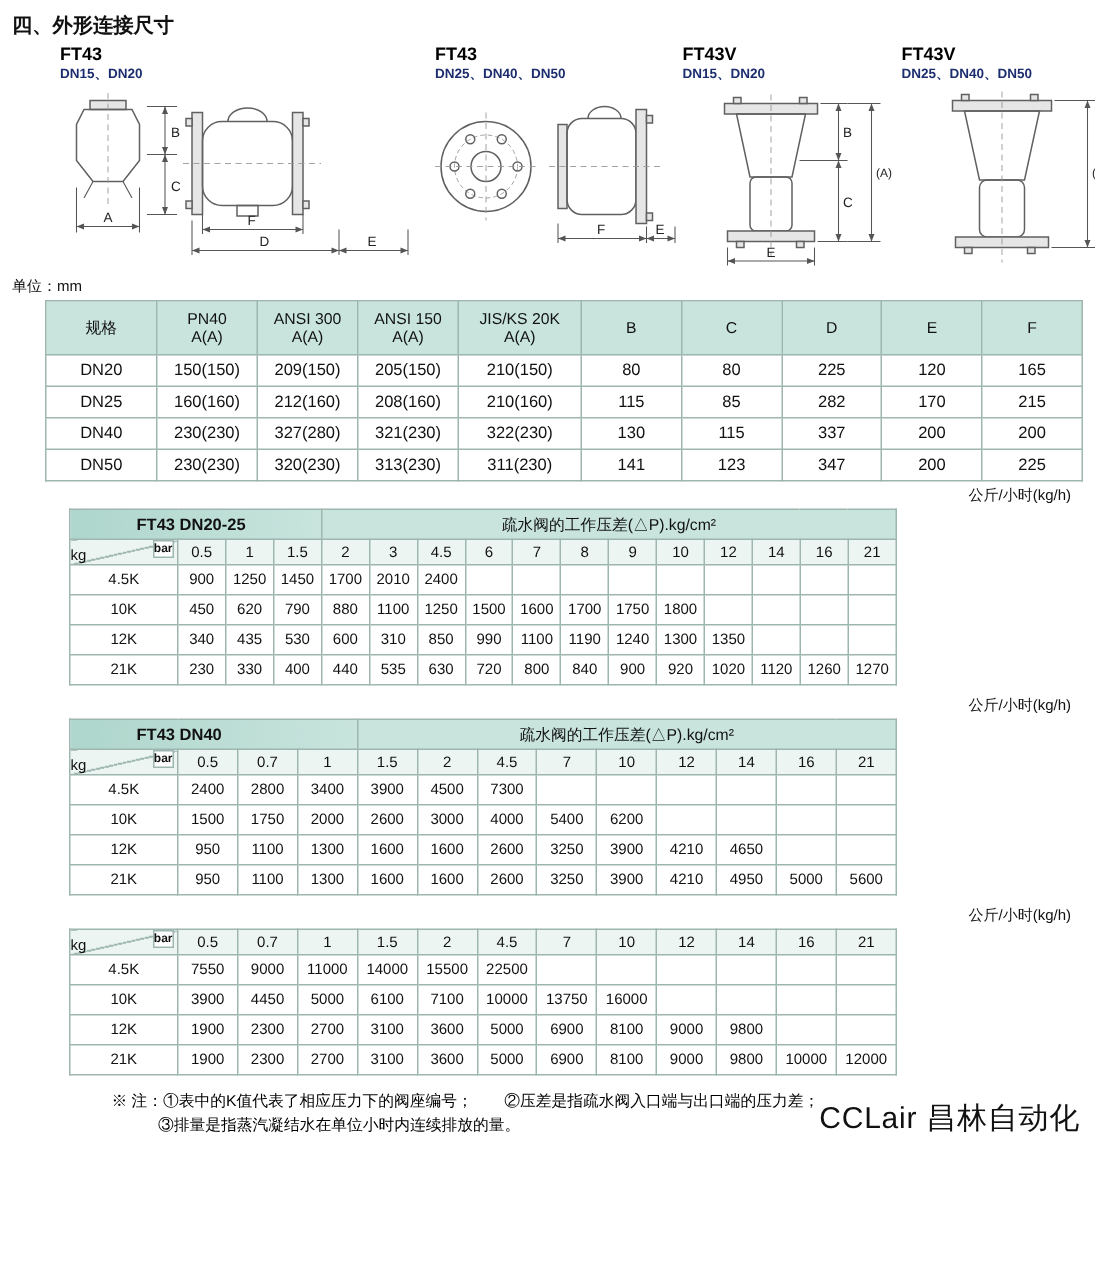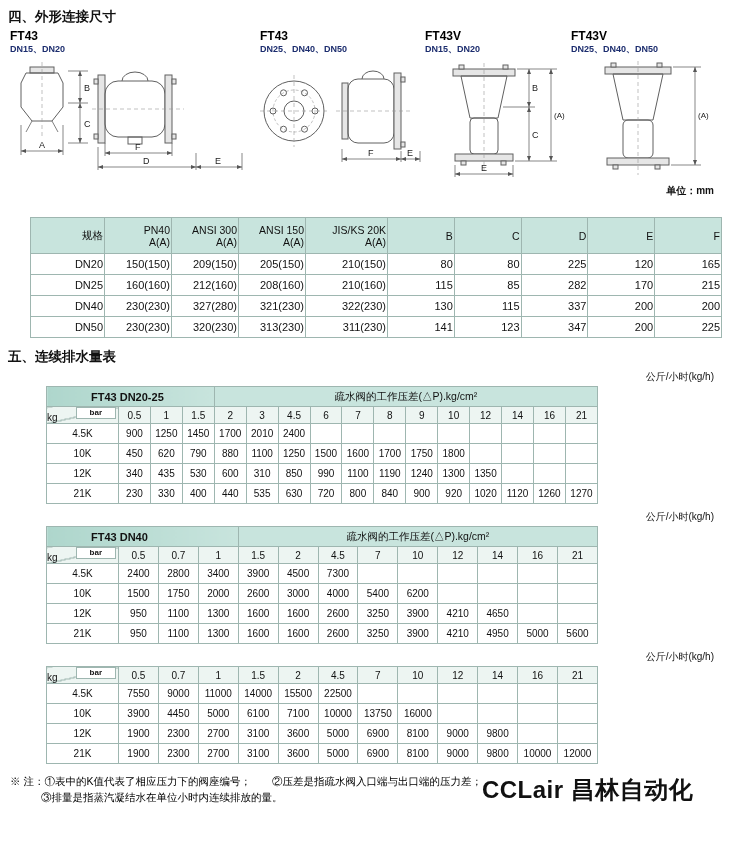--- a/index.html
+++ b/index.html
@@ -6,38 +6,38 @@
   html,body { background:#fff; }
   body {
     width:730px; height:856px; overflow:hidden;
     font-family:"Liberation Sans", sans-serif; color:#111;
   }
   .page { position:relative; width:730px; height:856px; padding:6px 8px; }
 
   .sec-title { font-size:13.5px; font-weight:bold; margin:2px 0 4px 0; }
 
   
-  .diagrams { display:flex; align-items:flex-start; height:152px; margin-bottom:2px; }
+  .diagrams { display:flex; align-items:flex-start; height:152px; margin-bottom:2px;margin-left:30px; }
   .diag { display:flex; flex-direction:column; }
   .diag-label { line-height:1.15; margin:0 0 1px 2px; }
   .diag-model { font-size:12px; font-weight:bold; color:#000; }
   .diag-sizes { font-size:9px; font-weight:bold; color:#1c2d6e; }
   svg.draw { display:block; }
   svg.draw text { font-family:"Liberation Sans",sans-serif; font-size:9px; fill:#222; }
   svg.draw text.small { font-size:8px; }
 
-  .unit-right { text-align:right; font-size:10px; font-weight:bold; padding-right:8px; margin:2px 0 19px 0; }
+  .unit-right { text-align:left; font-size:10px; font-weight:normal; padding-right:8px; margin:2px 0 2px 0; }
   .unit-kgh { text-align:right; font-size:10px; padding-right:8px; margin:6px 0 2px 0; }
   .unit-kgh.first { margin-top:2px; }
 
   table { border-collapse:collapse; }
 
   
   .dimtab { width:692px; margin-left:22px; table-layout:fixed; text-align:center; font-size:11px; }
-  .dimtab th, .dimtab td { border:1px solid #9eb6b0; padding:1px 1px;text-align:right; }
+  .dimtab th, .dimtab td { border:1px solid #9eb6b0; padding:1px 1px; }
   .dimtab thead th { background:#c8e4dd; font-weight:normal; font-size:10.5px; height:36px; }
   .dimtab thead th:nth-child(1){ width:74px; }
   .dimtab thead th:nth-child(2), .dimtab thead th:nth-child(3), .dimtab thead th:nth-child(4){ width:67px; }
   .dimtab thead th:nth-child(5){ width:82px; }
   .dimtab td { height:21px; background:#fff; }
 
   
   .drain { width:552px; margin-left:38px; table-layout:fixed; text-align:center; font-size:10px; }
   .drain th, .drain td { border:1px solid #9eb6b0; padding:1px 0; }
   .drain col.kgcol { width:72px; }
@@ -50,29 +50,29 @@
   .drain .corner {
     position:relative; height:17px;
     background-color:#edf5f2;
     background-image:linear-gradient(to bottom right,
       transparent calc(50% - .6px), #9eb6b0 calc(50% - .6px),
       #9eb6b0 calc(50% + .6px), transparent calc(50% + .6px));
   }
   .drain .corner .kg { position:absolute; left:0; bottom:0; font-size:10px; font-weight:normal; }
   .drain .corner .bar {
     position:absolute; right:2px; top:0; font-size:8px; line-height:10px;
-    border:1px solid #9eb6b0; background:#fff; padding:0 13px;
+    border:1px solid #9eb6b0; background:#fff; padding:0 0;
   }
   .drain td { height:20px; background:#fff; }
 
   
-  .footer { display:flex; justify-content:flex-start; align-items:flex-end; margin-top:9px; padding:0 2px; }
+  .footer { display:flex; justify-content:flex-end; align-items:flex-end; margin-top:9px; padding:0 2px; }
   .notes { font-size:10.5px; line-height:1.55; color:#000; }
   .note-2 { padding-left:31px; }
-  .brand { font-size:24px; font-weight:bold; white-space:nowrap; letter-spacing:.5px; }
+  .brand { font-size:20px; font-weight:normal; white-space:nowrap; letter-spacing:.5px; }
 </style>
 </head>
 <body>
 
 <div class="page">
 
   <div class="sec-title">四、外形连接尺寸</div>
 
   <div class="diagrams">
 
@@ -347,21 +347,20 @@
           <td>311(230)</td>
           <td>141</td>
           <td>123</td>
           <td>347</td>
           <td>200</td>
           <td>225</td>
         </tr>
       </tbody>
   </table>
 
-  <div class="sec-title" style="margin-top:10px;">五、连续排水量表</div>
 
   <div>
     <div class="unit-kgh first">公斤/小时(kg/h)</div>
     <table class="drain">
         <colgroup>
           <col class="kgcol">
           <col>
           <col>
           <col>
           <col>

